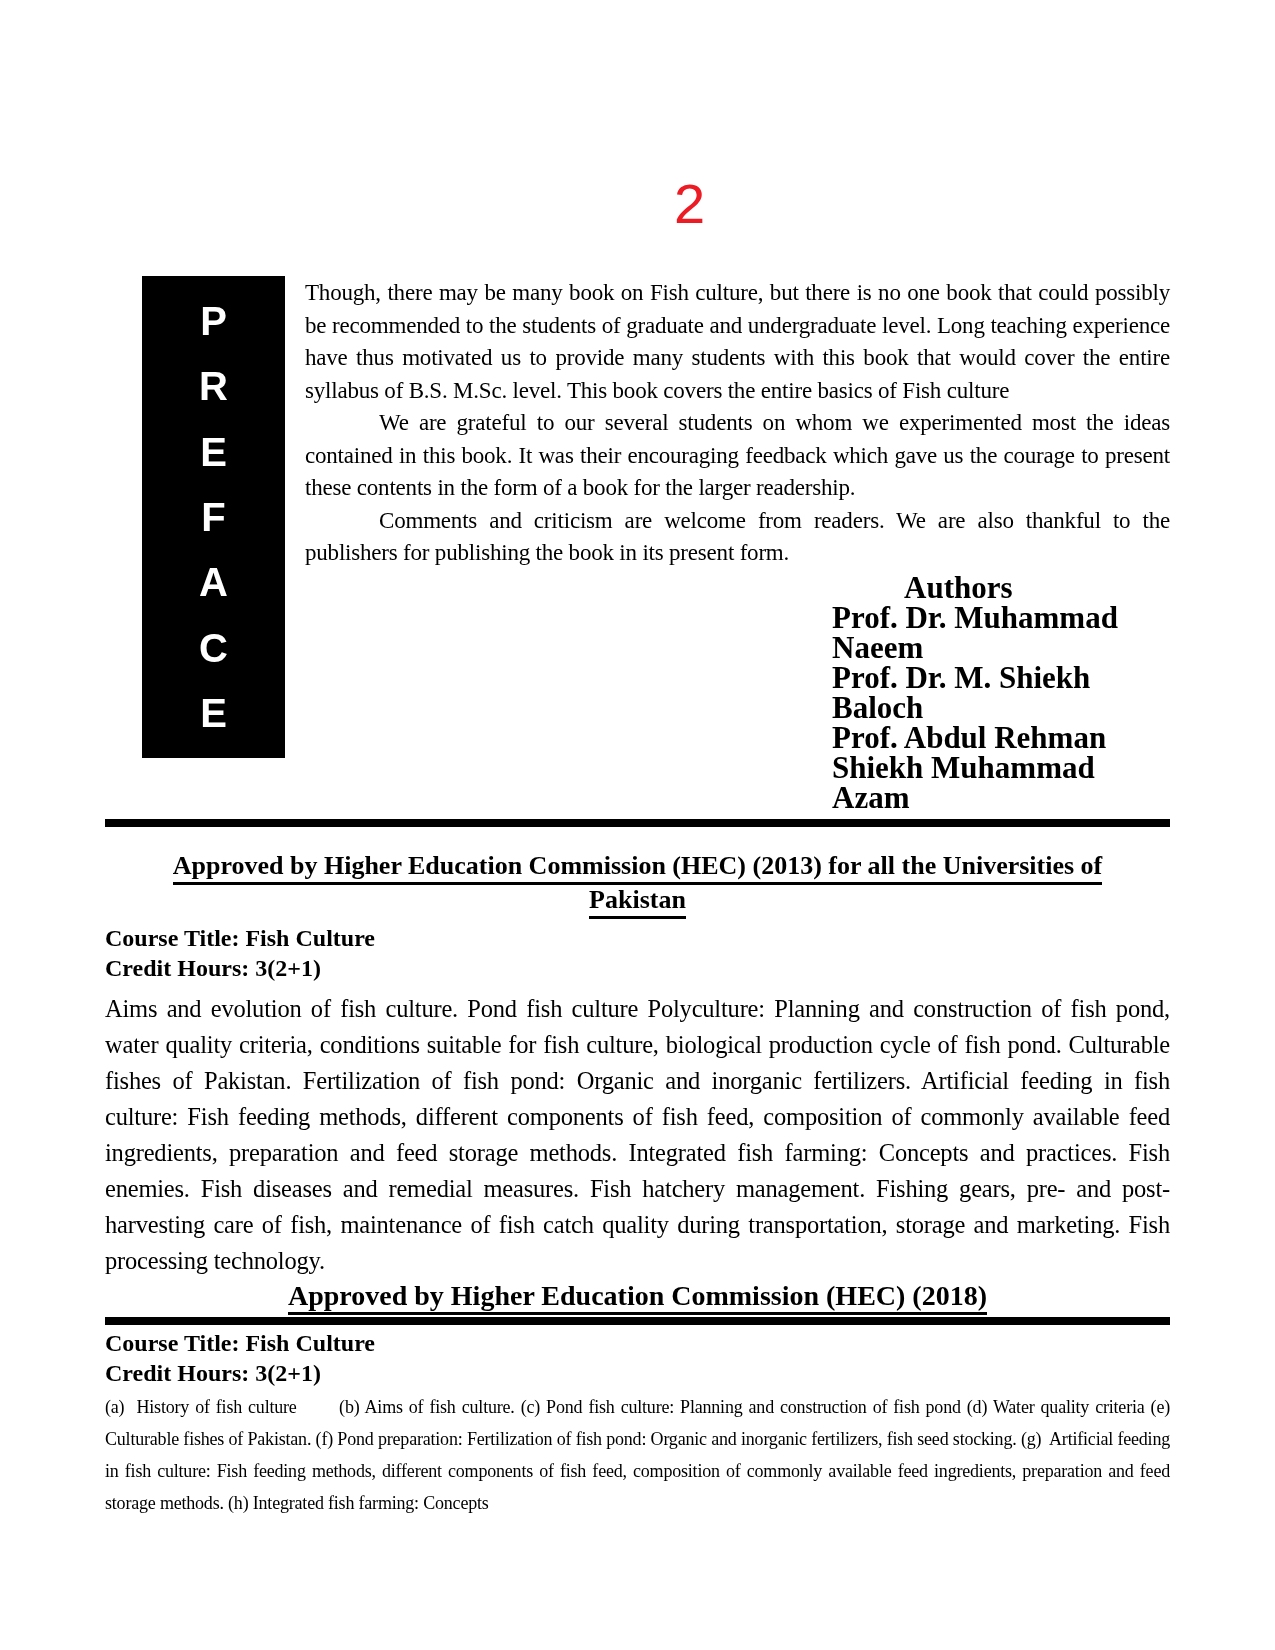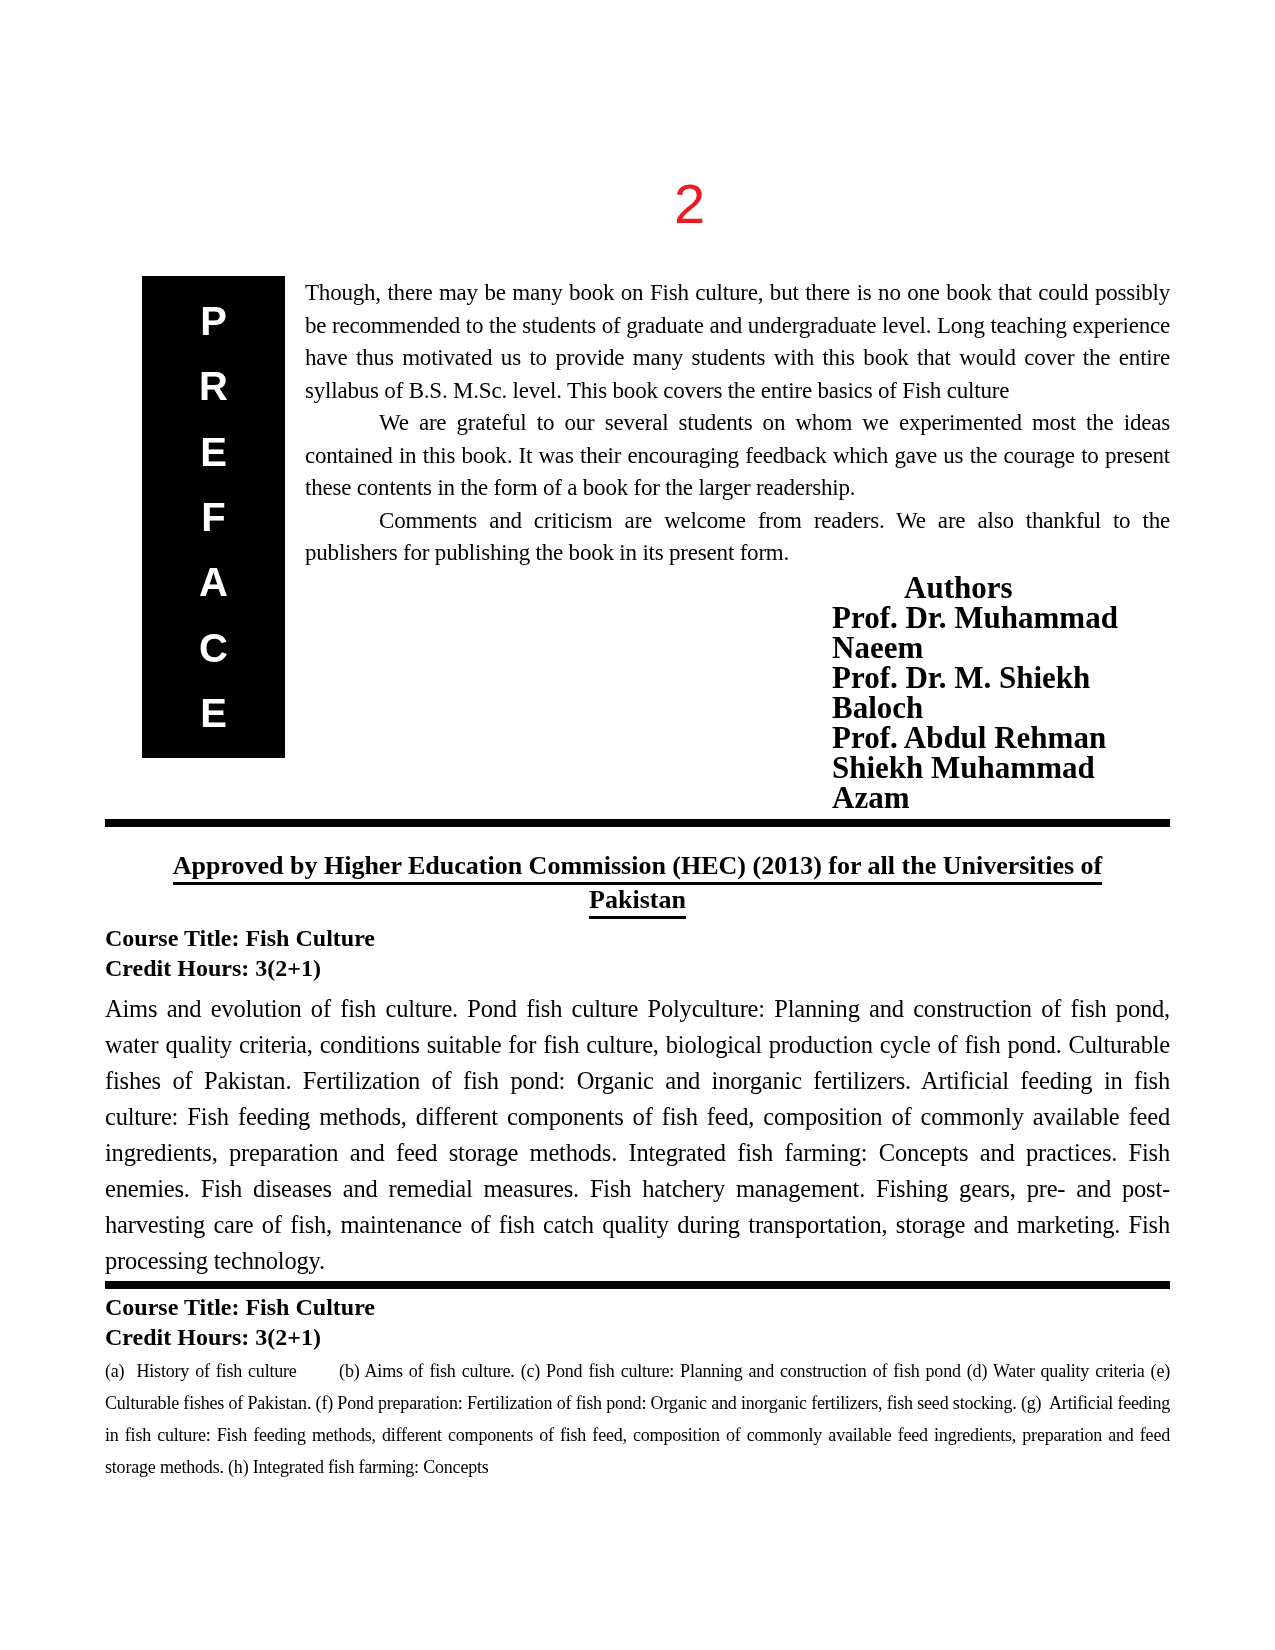--- a/index.html
+++ b/index.html
@@ -113,20 +113,23 @@
     <span>Pakistan</span>
   </div>
 
   <div class="course-row">
     <span>Course Title: Fish Culture</span>
     <span>Credit Hours: 3(2+1)</span>
   </div>
 
   <p class="body-para p2013">Aims and evolution of fish culture. Pond fish culture Polyculture: Planning and construction of fish pond, water quality criteria, conditions suitable for fish culture, biological production cycle of fish pond. Culturable fishes of Pakistan. Fertilization of fish pond: Organic and inorganic fertilizers. Artificial feeding in fish culture: Fish feeding methods, different components of fish feed, composition of commonly available feed ingredients, preparation and feed storage methods. Integrated fish farming: Concepts and practices. Fish enemies. Fish diseases and remedial measures. Fish hatchery management. Fishing gears, pre- and post-harvesting care of fish, maintenance of fish catch quality during transportation, storage and marketing. Fish processing technology.</p>
 
+  <div class="approved-line h2018">
+    <span>Approved by Higher Education Commission (HEC) (2018)</span>
+  </div>
   <div class="thick-rule rule2"></div>
 
   <div class="course-row row2">
     <span>Course Title: Fish Culture</span>
     <span>Credit Hours: 3(2+1)</span>
   </div>
 
   <p class="body-para p2018">(a)&nbsp; History of fish culture&nbsp;&nbsp;&nbsp;&nbsp;&nbsp;&nbsp; (b) Aims of fish culture. (c) Pond fish culture: Planning and construction of fish pond (d) Water quality criteria (e) Culturable fishes of Pakistan. (f) Pond preparation: Fertilization of fish pond: Organic and inorganic fertilizers, fish seed stocking. (g)&nbsp; Artificial feeding in fish culture: Fish feeding methods, different components of fish feed, composition of commonly available feed ingredients, preparation and feed storage methods. (h) Integrated fish farming: Concepts</p>
 
 </div>

